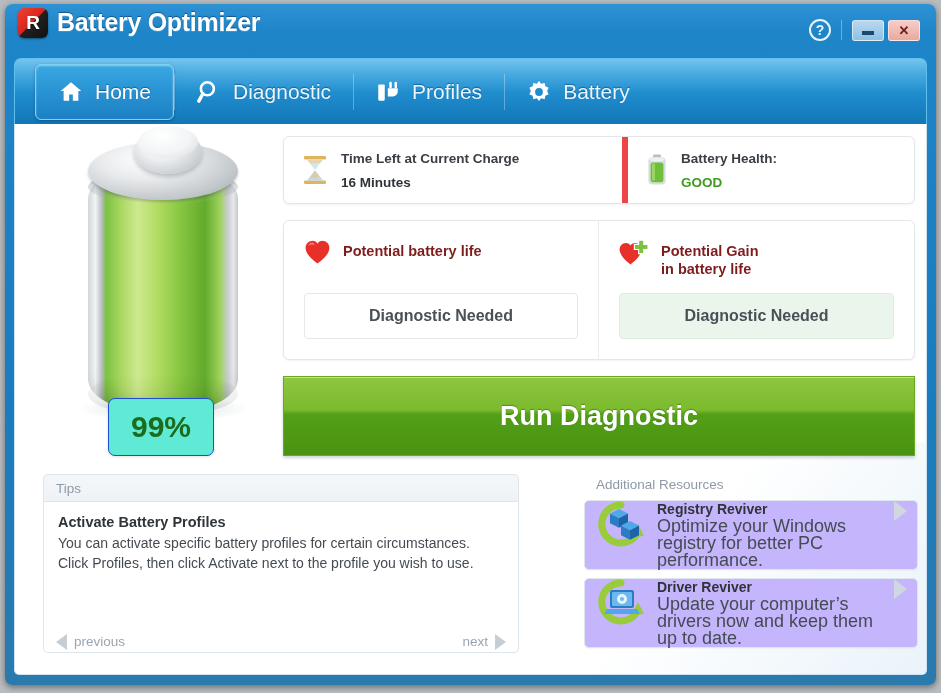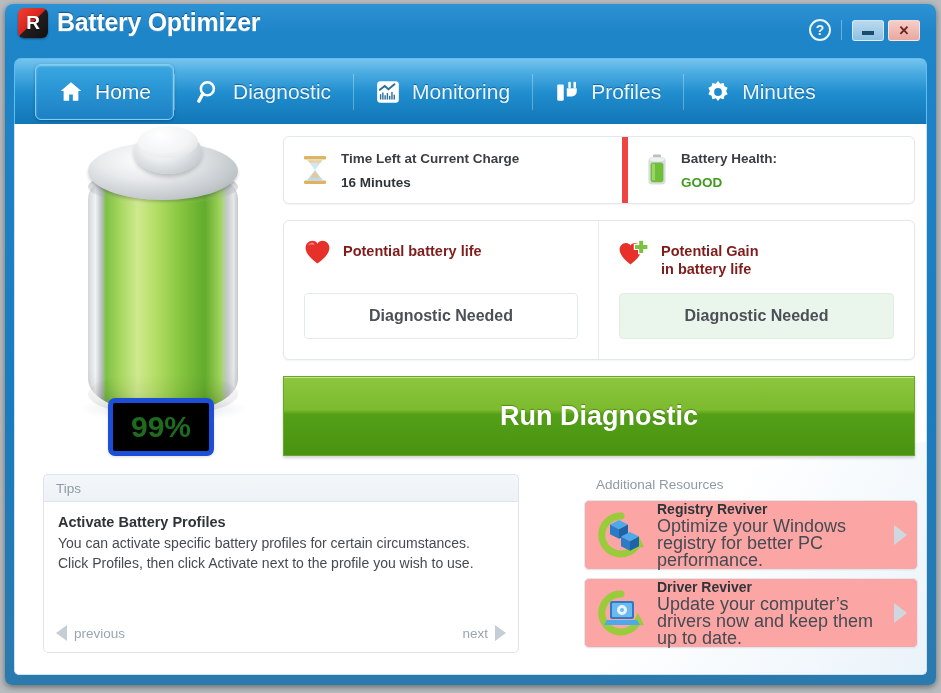--- a/index.html
+++ b/index.html
@@ -184,22 +184,22 @@
     background: linear-gradient(180deg, rgba(120,128,134,.55), rgba(255,255,255,.05));
     pointer-events: none;
   }
   .batt-shadow {
     position:absolute; left: 18px; bottom: 44px; width: 172px; height: 26px;
     background: radial-gradient(ellipse at center, rgba(150,165,175,.38) 0%, rgba(150,165,175,0) 70%);
   }
   #percent-badge {
     position: absolute; left: 48px; bottom: 10px;
     width: 106px; height: 58px;
-    background: #000000;
-    border: 5px solid #1d4ed8;
+    background: #5eead4;
+    border: 1px solid #1d4ed8;
     border-radius: 7px;
     display: flex; align-items: center; justify-content: center;
     color: #1d6b1d;
     font-size: 30px; font-weight: bold;
     box-shadow: 0 1px 3px rgba(0,0,0,.12);
   }
 
   
   .panel {
     position: absolute;
@@ -250,35 +250,35 @@
     border-radius: 5px 5px 0 0;
   }
   #tips-box { position: absolute; left: 28px; top: 350px; width: 476px; height: 182px; }
   #tips-body {
     background: #fff; border: 1px solid #dde5ec; border-radius: 0 0 5px 5px;
     height: 152px; padding: 12px 14px 0 14px; position: relative;
   }
   #tip-title { font-size: 14.5px; font-weight: bold; color: #2f3439; margin-bottom: 3px; }
   #tip-text { font-size: 14px; color: #454b52; line-height: 20px; }
   .tip-nav {
-    position: absolute; bottom: 11px; display: flex; align-items: center; gap: 7px;
+    position: absolute; bottom: 2px; display: flex; align-items: flex-start; gap: 7px;
     color: #9aa5b0; font-size: 13.5px; cursor: pointer;
   }
   .tip-nav.prev { left: 12px; }
   .tip-nav.next { right: 12px; }
   .tri { width: 0; height: 0; border-top: 8px solid transparent; border-bottom: 8px solid transparent; }
   .tri.l { border-right: 11px solid #c5cdd5; }
   .tri.r { border-left: 11px solid #c5cdd5; }
 
   #res-box { position: absolute; left: 525px; top: 350px; width: 378px; height: 182px; padding-left: 44px; }
   #res-head { font-size: 13.5px; color: #8e9aa6; padding: 3px 0 8px 12px; }
   .res-item {
-    background: #fca5a5; border: 1px solid #dfe7ee; border-radius: 5px;
+    background: #c4b5fd; border: 1px solid #dfe7ee; border-radius: 5px;
     height: 70px; margin-bottom: 8px;
-    display: flex; align-items: center; padding: 0 10px 0 12px; gap: 12px;
+    display: flex; align-items: flex-start; padding: 0 10px 0 12px; gap: 12px;
     cursor: pointer;
     box-shadow: 0 1px 1px rgba(0,0,0,.03);
   }
   .res-txt { flex: 1; }
   .res-title { font-size: 14px; font-weight: bold; color: #2f3439; margin-bottom: 1px; }
   .res-desc { font-size: 18px; color: #454b52; line-height: 17px; }
   .res-arrow { width: 0; height: 0; border-top: 10px solid transparent; border-bottom: 10px solid transparent; border-left: 13px solid #cfd8e0; flex:none; }
 
   
   .ico { flex: none; display: block; }
@@ -312,53 +312,37 @@
     </div>
 
     <div class="tab">
       <svg class="tab-icon" viewBox="0 0 24 24">
         <circle cx="10.5" cy="9" r="6" fill="none" stroke="#ffffff" stroke-width="2.4"></circle>
         <path d="M6.3 13.6 2.6 20.4" stroke="#ffffff" stroke-width="3.2" stroke-linecap="round" fill="none"></path>
       </svg>
       <span>Diagnostic</span>
     </div>
 
-    <div class="tab">
-      <svg class="tab-icon" viewBox="0 0 24 24">
-        <rect x="2" y="2" width="20" height="20" rx="3" fill="#ffffff"></rect>
-        <path d="M4.5 10 9 6.5l3.4 3 5.6-4.6" stroke="#2b6f9e" stroke-width="1.8" fill="none" stroke-linecap="round"></path>
-        <g fill="#2b6f9e">
-          <rect x="4.5" y="14" width="1.3" height="5"></rect>
-            <rect x="6.6" y="12.5" width="1.3" height="6.5"></rect>
-          <rect x="8.7" y="15" width="1.3" height="4"></rect>
-            <rect x="10.8" y="13" width="1.3" height="6"></rect>
-          <rect x="12.9" y="15.5" width="1.3" height="3.5"></rect>
-            <rect x="15" y="12" width="1.3" height="7"></rect>
-          <rect x="17.1" y="14.5" width="1.3" height="4.5"></rect>
-        </g>
-      </svg>
-      <span>Monitoring</span>
-    </div>
 
     <div class="tab">
       <svg class="tab-icon" viewBox="0 0 24 24">
         <rect x="3" y="5" width="6" height="15" rx="1" fill="#ffffff"></rect>
         <rect x="13.2" y="2.5" width="2.3" height="6" rx="1" fill="#ffffff"></rect>
         <rect x="18" y="2.5" width="2.3" height="6" rx="1" fill="#ffffff"></rect>
         <path d="M11.8 8.5h9.2v3a4.6 4.6 0 0 1-4.6 4.6h-4.6z" fill="#ffffff"></path>
       </svg>
       <span>Profiles</span>
     </div>
 
     <div class="tab">
       <svg class="tab-icon" viewBox="0 0 24 24">
         <path fill="#ffffff" d="M12 1.8l2 2.6 3.2-.8.7 3.2 3 1.3-1.4 3 1.4 3-3 1.3-.7 3.2-3.2-.8-2 2.6-2-2.6-3.2.8-.7-3.2-3-1.3 1.4-3-1.4-3 3-1.3.7-3.2 3.2.8z"></path>
         <circle cx="12" cy="12" r="3.6" fill="#1f8ccd"></circle>
       </svg>
-      <span>Minutes</span>
+      <span>Battery</span>
     </div>
   </div>
 
   <div id="content">
 
     <div id="battery-wrap">
       <div class="batt-shadow"></div>
       <div class="batt-body"></div>
       <div class="batt-bottom-shade"></div>
       <div class="batt-rim"></div>

